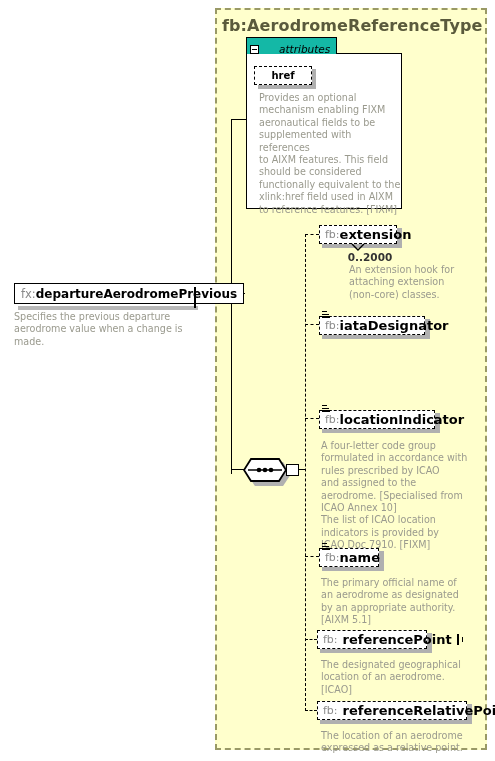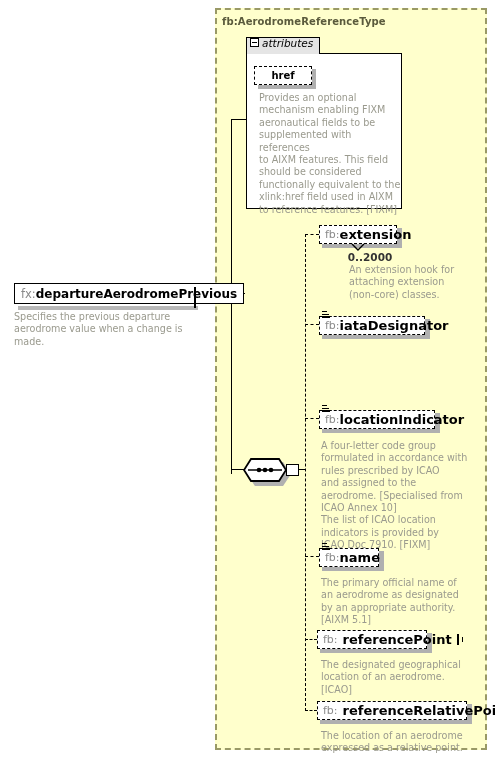--- a/index.html
+++ b/index.html
@@ -28,21 +28,21 @@
     width: 272px;
     height: 742px;
     background: #ffffcc;
     border: 2px dashed #999966;
     box-sizing: border-box;
   }
   #type-title {
     position: absolute;
     left: 222px;
     top: 16px;
-    font-size: 10px;
+    font-size: 16px;
     font-weight: bold;
     color: #5a5a3c;
     letter-spacing: 0.1px;
     white-space: nowrap;
   }
 
   
   #attr-box {
     position: absolute;
     left: 246px;
@@ -51,28 +51,28 @@
     height: 156px;
     background: #ffffff;
     border: 1px solid #000000;
     box-sizing: border-box;
   }
   #attr-tab {
     position: absolute;
     left: 246px;
     top: 37px;
     height: 17px;
-    background: #e5e5e5;
+    background: #14b8a6;
     border: 1px solid #000000;
     border-bottom: none;
     box-sizing: border-box;
     padding: 0 6px 0 3px;
     display: flex;
-    align-items: flex-start;
-    gap: 3px;
+    align-items: flex-end;
+    gap: 20px;
   }
   #attr-tab .label {
     font-size: 10.5px;
     font-style: italic;
     color: #000;
     line-height: 1;
   }
   .minus-box {
     width: 9px; height: 9px;
     border: 1px solid #000;

